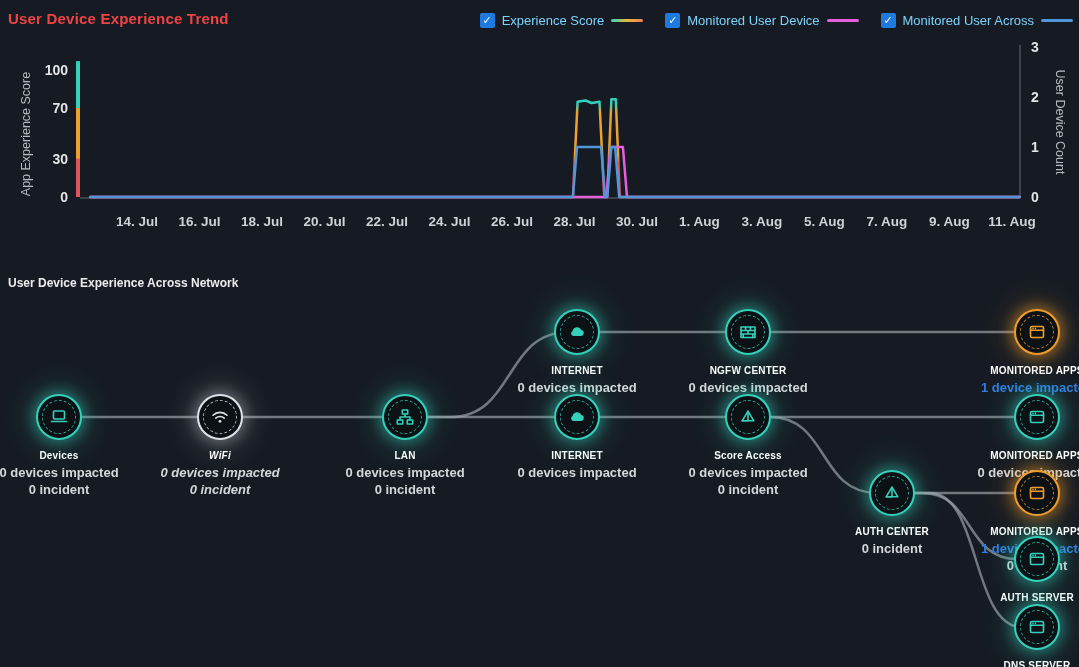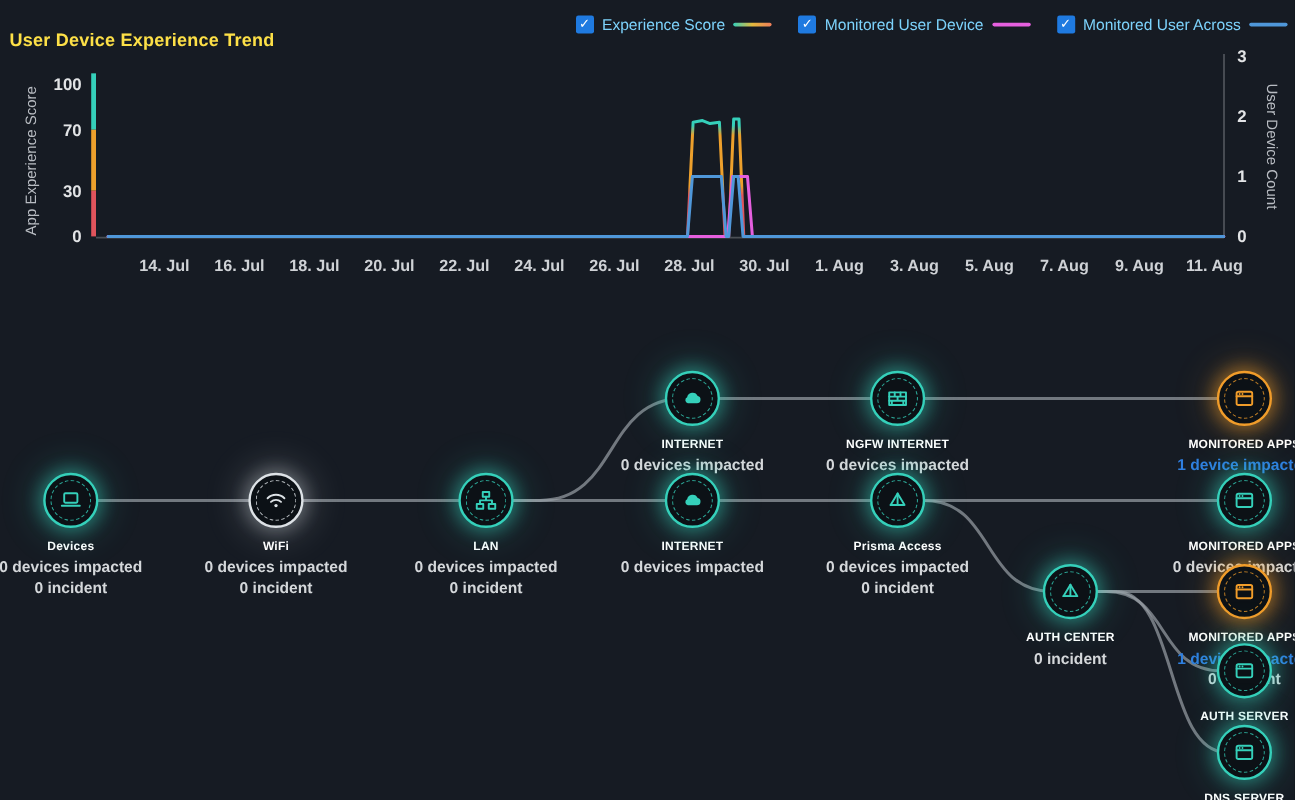--- a/index.html
+++ b/index.html
@@ -2,22 +2,22 @@
 <html><head>
 <meta charset="utf-8">
 <style>
   * { margin:0; padding:0; box-sizing:border-box; }
   html,body { width:1079px; height:667px; background:#10141b; }
   body { font-family:"Liberation Sans", sans-serif; }
   .screen { position:relative; width:1079px; height:667px; background:#161b23; overflow:hidden; }
 
   
   .trend-title {
-    position:absolute; left:8px; top:25px;
-    font-size:15px; font-weight:700; color:#fde047; letter-spacing:.2px;
+    position:absolute; left:8px; top:10px;
+    font-size:15px; font-weight:700; color:#ef4444; letter-spacing:.2px;
   }
   .legend {
     position:absolute; top:13px; right:6px;
     display:flex; align-items:center; gap:22px;
   }
   .legend-item { display:flex; align-items:center; gap:7px; cursor:pointer; }
   .legend-check {
     width:15px; height:15px; border-radius:2px;
     display:flex; align-items:center; justify-content:center;
     color:#fff; font-size:11px; line-height:1;
@@ -116,20 +116,21 @@
       <text x="762" y="226" text-anchor="middle" fill="#cfd2d6" font-size="13.5" font-weight="600" font-family="Liberation Sans, sans-serif">3. Aug</text>
       <text x="824.5" y="226" text-anchor="middle" fill="#cfd2d6" font-size="13.5" font-weight="600" font-family="Liberation Sans, sans-serif">5. Aug</text>
       <text x="887" y="226" text-anchor="middle" fill="#cfd2d6" font-size="13.5" font-weight="600" font-family="Liberation Sans, sans-serif">7. Aug</text>
       <text x="949.5" y="226" text-anchor="middle" fill="#cfd2d6" font-size="13.5" font-weight="600" font-family="Liberation Sans, sans-serif">9. Aug</text>
       <text x="1012" y="226" text-anchor="middle" fill="#cfd2d6" font-size="13.5" font-weight="600" font-family="Liberation Sans, sans-serif">11. Aug</text>
       <path d="M90.1 197.0 L572.9 197.0 L577.6 101.8 L585.4 100.5 L591.7 103.0 L599.5 101.8 L604.2 197.0 L607.3 197.0 L611.4 99.2 L615.8 99.2 L619.8 197.0 L1019.8 197.0" fill="none" stroke="url(#expGrad)" stroke-width="2.5" stroke-linejoin="round" stroke-linecap="round"></path>
       <path d="M90.1 197.0 L606.4 197.0 L610.4 147.0 L622.9 147.0 L627.0 197.0 L1019.8 197.0" fill="none" stroke="#e55fde" stroke-width="2.5" stroke-linejoin="round" stroke-linecap="round"></path>
       <path d="M90.1 197.0 L572.9 197.0 L577.0 147.0 L601.1 147.0 L605.1 197.0 L607.3 197.0 L611.4 147.0 L615.1 147.0 L619.2 197.0 L1019.8 197.0" fill="none" stroke="#4f97d9" stroke-width="2.5" stroke-linejoin="round" stroke-linecap="round"></path>
     </svg>
 
+  <div class="network-title">User Device Experience Across Network</div>
   <svg id="edges-svg" width="1079" height="667">
       <path d="M 59 417 L 232 417" fill="none" stroke="#9aa0a6" stroke-width="2.5" stroke-opacity="0.7"></path>
       <path d="M 232 417 L 405 417" fill="none" stroke="#9aa0a6" stroke-width="2.5" stroke-opacity="0.7"></path>
       <path d="M 405 417 L 577 417" fill="none" stroke="#9aa0a6" stroke-width="2.5" stroke-opacity="0.7"></path>
       <path d="M 577 417 L 748 417" fill="none" stroke="#9aa0a6" stroke-width="2.5" stroke-opacity="0.7"></path>
       <path d="M 748 417 L 1037 417" fill="none" stroke="#9aa0a6" stroke-width="2.5" stroke-opacity="0.7"></path>
       <path d="M 405 417 L 450 417 C 515.45 417, 503.55 332, 569 332 L 577 332" fill="none" stroke="#9aa0a6" stroke-width="2.5" stroke-opacity="0.7"></path>
       <path d="M 577 332 L 748 332" fill="none" stroke="#9aa0a6" stroke-width="2.5" stroke-opacity="0.7"></path>
       <path d="M 748 332 L 1037 332" fill="none" stroke="#9aa0a6" stroke-width="2.5" stroke-opacity="0.7"></path>
       <path d="M 748 417 L 770 417 C 828.85 417, 818.15 493, 877 493 L 892 493" fill="none" stroke="#9aa0a6" stroke-width="2.5" stroke-opacity="0.7"></path>
@@ -147,21 +148,21 @@
               <path d="M2.5 14.5h15"></path>
             </svg>
           </div>
         </div>
         <div class="node-labels">
           <div class="node-name">Devices</div>
           <div class="node-sub">0 devices impacted</div>
           <div class="node-sub">0 incident</div>
         </div>
       </div>
-      <div class="node" style="left: 155px; top: 394px;">
+      <div class="node" style="left: 145px; top: 394px; font-style: italic;">
         <div class="node-circle" style="color: rgb(221, 226, 230); border: 2px solid rgb(221, 226, 230); box-shadow: rgba(230, 235, 240, 0.3) 0px 0px 14px 3px, rgba(230, 235, 240, 0.18) 0px 0px 30px 8px;">
           <div class="node-ring"></div>
           <div class="node-icon">
             <svg width="20" height="20" viewBox="0 0 20 20" fill="none" stroke="currentColor" stroke-width="1.6" stroke-linecap="round" stroke-linejoin="round">
               <path d="M3 8.2a10 10 0 0 1 14 0"></path>
               <path d="M5.8 11.2a6.2 6.2 0 0 1 8.4 0"></path>
               <circle cx="10" cy="14.3" r="1.4" fill="currentColor" stroke="none"></circle>
             </svg>
           </div>
         </div>
@@ -207,21 +208,21 @@
         <div class="node-circle" style="color: rgb(53, 208, 186); border: 2px solid rgb(53, 208, 186); box-shadow: rgba(53, 208, 186, 0.45) 0px 0px 14px 3px, rgba(53, 208, 186, 0.18) 0px 0px 30px 8px;">
           <div class="node-ring"></div>
           <div class="node-icon">
             <svg width="20" height="20" viewBox="0 0 20 20" fill="none" stroke="currentColor" stroke-width="1.6" stroke-linecap="round" stroke-linejoin="round">
               <rect x="3" y="5" width="14" height="10.5"></rect>
               <path d="M3 8.5h14M3 12h14M7.6 5v3.5M12.4 5v3.5M10 8.5V12M5.2 12v3.5M14.8 12v3.5"></path>
             </svg>
           </div>
         </div>
         <div class="node-labels">
-          <div class="node-name">NGFW INTERNET</div>
+          <div class="node-name">NGFW CENTER</div>
           <div class="node-sub">0 devices impacted</div>
         </div>
       </div>
       <div class="node" style="left: 962px; top: 309px;">
         <div class="node-circle" style="color: rgb(240, 156, 42); border: 2px solid rgb(240, 156, 42); box-shadow: rgba(240, 156, 42, 0.5) 0px 0px 14px 3px, rgba(240, 156, 42, 0.18) 0px 0px 30px 8px;">
           <div class="node-ring"></div>
           <div class="node-icon">
             <svg width="20" height="20" viewBox="0 0 20 20" fill="none" stroke="currentColor" stroke-width="1.6" stroke-linecap="round" stroke-linejoin="round">
               <rect x="3.5" y="4.5" width="13" height="11" rx="1.5"></rect>
               <path d="M3.5 8.2h13"></path>
@@ -253,21 +254,21 @@
         <div class="node-circle" style="color: rgb(53, 208, 186); border: 2px solid rgb(53, 208, 186); box-shadow: rgba(53, 208, 186, 0.45) 0px 0px 14px 3px, rgba(53, 208, 186, 0.18) 0px 0px 30px 8px;">
           <div class="node-ring"></div>
           <div class="node-icon">
             <svg width="20" height="20" viewBox="0 0 20 20" fill="none" stroke="currentColor" stroke-width="1.6" stroke-linecap="round" stroke-linejoin="round">
               <path d="M10 4.2l5.8 9.6H4.2z"></path>
               <path d="M10 4.2v9.6l-5.8 0"></path>
             </svg>
           </div>
         </div>
         <div class="node-labels">
-          <div class="node-name">Prisma Access</div>
+          <div class="node-name">Score Access</div>
           <div class="node-sub">0 devices impacted</div>
           <div class="node-sub">0 incident</div>
         </div>
       </div>
       <div class="node" style="left: 962px; top: 394px;">
         <div class="node-circle" style="color: rgb(53, 208, 186); border: 2px solid rgb(53, 208, 186); box-shadow: rgba(53, 208, 186, 0.45) 0px 0px 14px 3px, rgba(53, 208, 186, 0.18) 0px 0px 30px 8px;">
           <div class="node-ring"></div>
           <div class="node-icon">
             <svg width="20" height="20" viewBox="0 0 20 20" fill="none" stroke="currentColor" stroke-width="1.6" stroke-linecap="round" stroke-linejoin="round">
               <rect x="3.5" y="4.5" width="13" height="11" rx="1.5"></rect>

